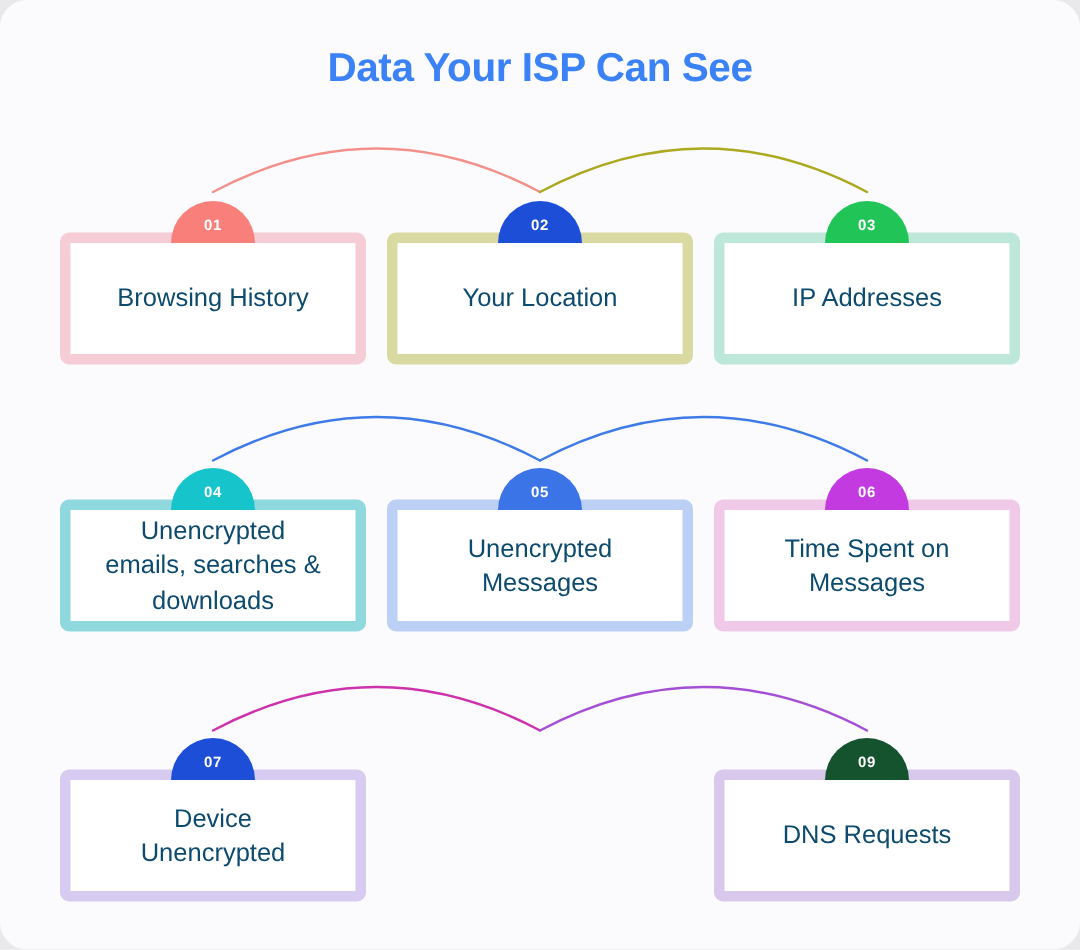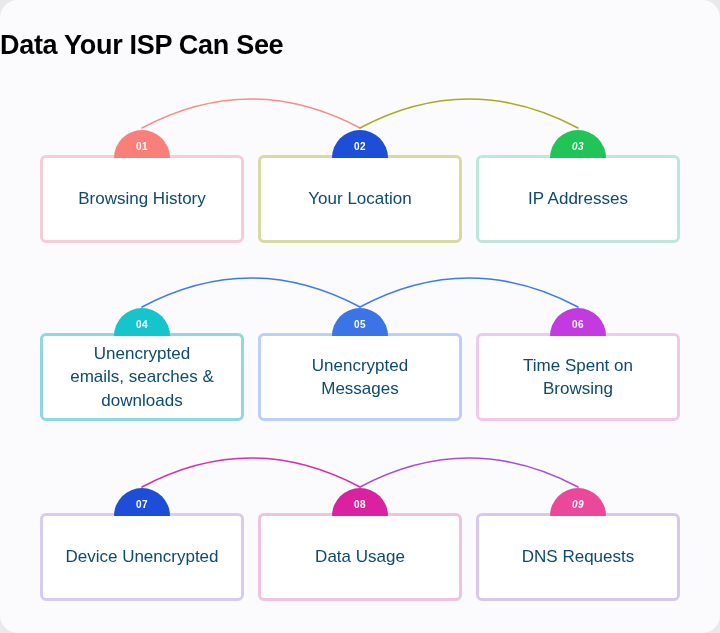--- a/index.html
+++ b/index.html
@@ -17,43 +17,44 @@
     background: #fbfbfd;
     border-radius: 18px;
     overflow: hidden;
   }
   .title {
     position: absolute;
     top: 30px;
     left: 0;
     width: 100%;
     margin: 0;
+    text-align: center;
     font-size: 27px;
     font-weight: 700;
     letter-spacing: -0.3px;
-    color: #000000;
+    color: #3b82f6;
   }
   .connectors {
     position: absolute;
     top: 0;
     left: 0;
     width: 720px;
     height: 633px;
   }
   .connectors path {
     fill: none;
     stroke-width: 1.6;
     stroke-linecap: round;
   }
   .card {
     position: absolute;
     width: 204px;
     height: 88px;
     background: #ffffff;
-    border: 3px solid #7f1d1d;
+    border: 7px solid #7f1d1d;
     border-radius: 6px;
     display: flex;
     align-items: center;
     justify-content: center;
     text-align: center;
     padding: 0 22px;
     box-sizing: border-box;
   }
   .col-1 { left: 40px; }
   .col-2 { left: 258px; }
@@ -104,43 +105,39 @@
 
   <div class="card col-1 row-1" style="border-color: rgb(246, 204, 215);">
     <div class="badge" style="background: rgb(249, 128, 122);">01</div>
     <div class="label">Browsing History</div>
   </div>
   <div class="card col-2 row-1" style="border-color: rgb(217, 217, 162);">
     <div class="badge" style="background: #1d4ed8;">02</div>
     <div class="label">Your Location</div>
   </div>
   <div class="card col-3 row-1" style="border-color: rgb(189, 231, 216);">
-    <div class="badge" style="background: rgb(33, 196, 87); font-style: italic;">03</div>
+    <div class="badge" style="background: rgb(33, 196, 87);">03</div>
     <div class="label">IP Addresses</div>
   </div>
 
   <div class="card col-1 row-2" style="border-color: rgb(143, 217, 222); justify-content: flex-end;">
     <div class="badge" style="background: rgb(22, 196, 204);">04</div>
     <div class="label">Unencrypted emails, searches &amp; downloads</div>
   </div>
   <div class="card col-2 row-2" style="border-color: rgb(188, 207, 244);">
     <div class="badge" style="background: rgb(59, 116, 230);">05</div>
     <div class="label">Unencrypted Messages</div>
   </div>
   <div class="card col-3 row-2" style="border-color: rgb(240, 201, 232);">
     <div class="badge" style="background: rgb(195, 59, 224);">06</div>
-    <div class="label">Time Spent on Browsing</div>
+    <div class="label">Time Spent on Messages</div>
   </div>
 
   <div class="card col-1 row-3" style="border-color: rgb(216, 203, 242);">
     <div class="badge" style="background: #1d4ed8;">07</div>
     <div class="label">Device Unencrypted</div>
   </div>
-  <div class="card col-2 row-3" style="border-color: rgb(239, 194, 223);">
-    <div class="badge" style="background: rgb(218, 34, 160);">08</div>
-    <div class="label">Data Usage</div>
-  </div>
   <div class="card col-3 row-3" style="border-color: rgb(216, 201, 236);">
-    <div class="badge" style="background: #ec4899; font-style: italic;">09</div>
+    <div class="badge" style="background: #14532d;">09</div>
     <div class="label">DNS Requests</div>
   </div>
 
 </div>
 
 </body></html>

